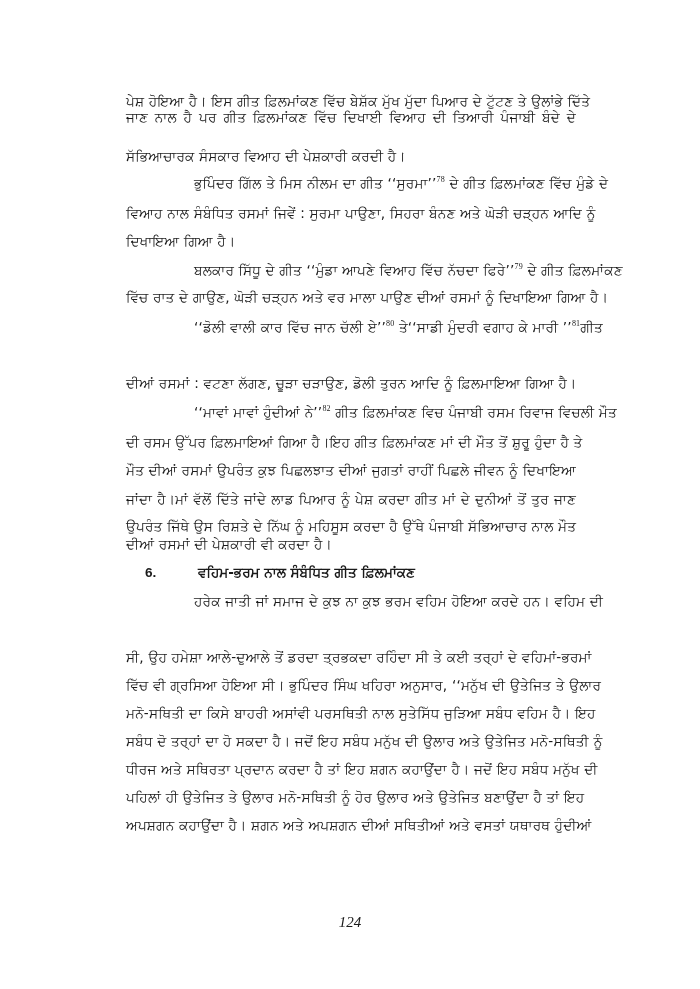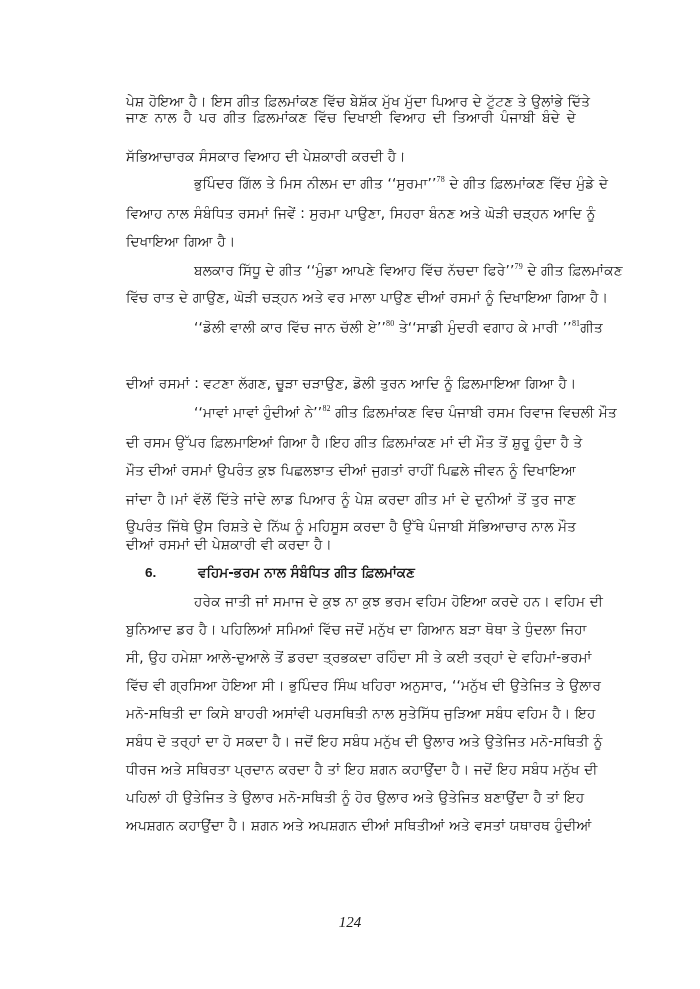--- a/index.html
+++ b/index.html
@@ -94,21 +94,20 @@
   <div class="line" style="top:433px">ਦੀ ਰਸਮ ਉੱਪਰ ਫ਼ਿਲਮਾਇਆਂ ਗਿਆ ਹੈ।ਇਹ ਗੀਤ ਫ਼ਿਲਮਾਂਕਣ ਮਾਂ ਦੀ ਮੌਤ ਤੋਂ ਸ਼ੁਰੂ ਹੁੰਦਾ ਹੈ ਤੇ</div>
   <div class="line" style="top:490px">ਜਾਂਦਾ ਹੈ।ਮਾਂ ਵੱਲੋਂ ਦਿੱਤੇ ਜਾਂਦੇ ਲਾਡ ਪਿਆਰ ਨੂੰ ਪੇਸ਼ ਕਰਦਾ ਗੀਤ ਮਾਂ ਦੇ ਦੁਨੀਆਂ ਤੋਂ ਤੁਰ ਜਾਣ</div>
   <div class="line" style="top:517px">ਉਪਰੰਤ ਜਿੱਥੇ ਉਸ ਰਿਸ਼ਤੇ ਦੇ ਨਿੱਘ ਨੂੰ ਮਹਿਸੂਸ ਕਰਦਾ ਹੈ ਉੱਥੇ ਪੰਜਾਬੀ ਸੱਭਿਆਚਾਰ ਨਾਲ ਮੌਤ</div>
   <div class="line last" style="top:535px;top:535px">ਦੀਆਂ ਰਸਮਾਂ ਦੀ ਪੇਸ਼ਕਾਰੀ ਵੀ ਕਰਦਾ ਹੈ।</div>
 
   <div class="heading">
     <span class="num">6.</span><span>ਵਹਿਮ-ਭਰਮ ਨਾਲ ਸੰਬੰਧਿਤ ਗੀਤ ਫ਼ਿਲਮਾਂਕਣ</span>
   </div>
 
   <div class="line indent" style="top:592px">ਹਰੇਕ ਜਾਤੀ ਜਾਂ ਸਮਾਜ ਦੇ ਕੁਝ ਨਾ ਕੁਝ ਭਰਮ ਵਹਿਮ ਹੋਇਆ ਕਰਦੇ ਹਨ। ਵਹਿਮ ਦੀ</div>
-  <div class="line" style="top:620px">ਬੁਨਿਆਦ ਡਰ ਹੈ। ਪਹਿਲਿਆਂ ਸਮਿਆਂ ਵਿੱਚ ਜਦੋਂ ਮਨੁੱਖ ਦਾ ਗਿਆਨ ਬੜਾ ਥੋਥਾ ਤੇ ਧੁੰਦਲਾ ਜਿਹਾ</div>
   <div class="line" style="top:648px">ਸੀ, ਉਹ ਹਮੇਸ਼ਾ ਆਲੇ-ਦੁਆਲੇ ਤੋਂ ਡਰਦਾ ਤ੍ਰਭਕਦਾ ਰਹਿੰਦਾ ਸੀ ਤੇ ਕਈ ਤਰ੍ਹਾਂ ਦੇ ਵਹਿਮਾਂ-ਭਰਮਾਂ</div>
   <div class="line" style="top:676px">ਵਿੱਚ ਵੀ ਗ੍ਰਸਿਆ ਹੋਇਆ ਸੀ। ਭੁਪਿੰਦਰ ਸਿੰਘ ਖਹਿਰਾ ਅਨੁਸਾਰ, ‘‘ਮਨੁੱਖ ਦੀ ਉਤੇਜਿਤ ਤੇ ਉਲਾਰ</div>
   <div class="line" style="top:704px">ਮਨੋ-ਸਥਿਤੀ ਦਾ ਕਿਸੇ ਬਾਹਰੀ ਅਸਾਂਵੀ ਪਰਸਥਿਤੀ ਨਾਲ ਸੁਤੇਸਿੱਧ ਜੁੜਿਆ ਸਬੰਧ ਵਹਿਮ ਹੈ। ਇਹ</div>
   <div class="line" style="top:732px">ਸਬੰਧ ਦੋ ਤਰ੍ਹਾਂ ਦਾ ਹੋ ਸਕਦਾ ਹੈ। ਜਦੋਂ ਇਹ ਸਬੰਧ ਮਨੁੱਖ ਦੀ ਉਲਾਰ ਅਤੇ ਉਤੇਜਿਤ ਮਨੋ-ਸਥਿਤੀ ਨੂੰ</div>
   <div class="line" style="top:760px">ਧੀਰਜ ਅਤੇ ਸਥਿਰਤਾ ਪ੍ਰਦਾਨ ਕਰਦਾ ਹੈ ਤਾਂ ਇਹ ਸ਼ਗਨ ਕਹਾਉਂਦਾ ਹੈ। ਜਦੋਂ ਇਹ ਸਬੰਧ ਮਨੁੱਖ ਦੀ</div>
   <div class="line" style="top:788px">ਪਹਿਲਾਂ ਹੀ ਉਤੇਜਿਤ ਤੇ ਉਲਾਰ ਮਨੋ-ਸਥਿਤੀ ਨੂੰ ਹੋਰ ਉਲਾਰ ਅਤੇ ਉਤੇਜਿਤ ਬਣਾਉਂਦਾ ਹੈ ਤਾਂ ਇਹ</div>
   <div class="line" style="top:816px">ਅਪਸ਼ਗਨ ਕਹਾਉਂਦਾ ਹੈ। ਸ਼ਗਨ ਅਤੇ ਅਪਸ਼ਗਨ ਦੀਆਂ ਸਥਿਤੀਆਂ ਅਤੇ ਵਸਤਾਂ ਯਥਾਰਥ ਹੁੰਦੀਆਂ</div>
 
   <div class="page-number">124</div>
 </div>

